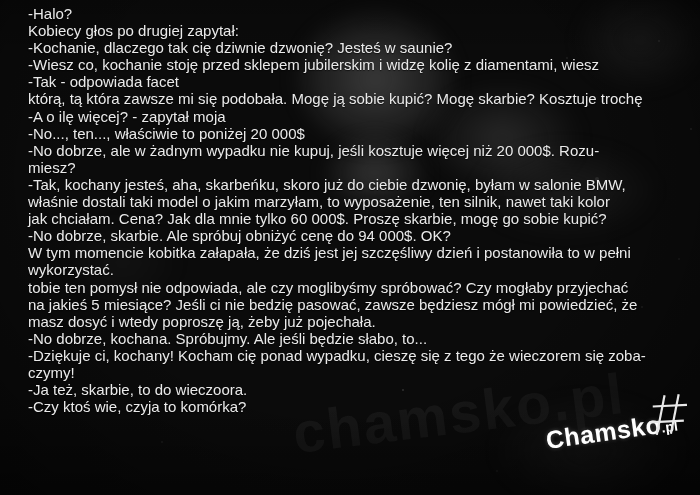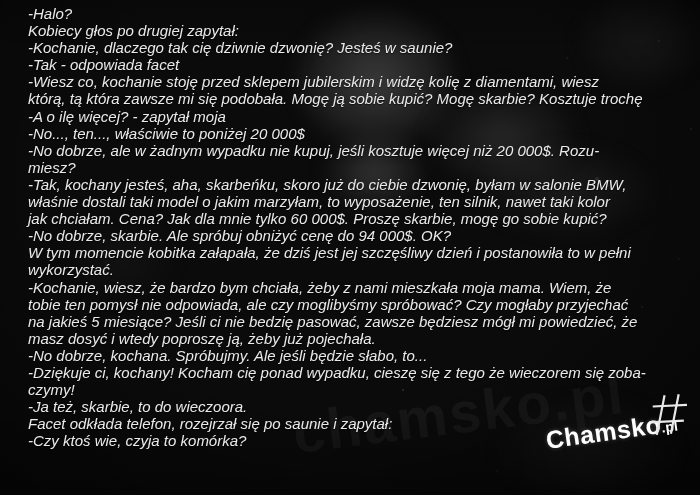--- a/index.html
+++ b/index.html
@@ -48,21 +48,21 @@
     font-size:57px;font-weight:bold;letter-spacing:2px;white-space:nowrap;
     color:rgba(255,255,255,.05);transform:rotate(-7deg);}
   .vignette{position:absolute;inset:0;pointer-events:none;
     background:
       radial-gradient(ellipse at 48% 36%, rgba(0,0,0,0) 50%, rgba(0,0,0,.50) 96%),
       linear-gradient(to bottom, rgba(0,0,0,.18), rgba(0,0,0,0) 12%, rgba(0,0,0,0) 82%, rgba(0,0,0,.30));}
   .joke{
     position:absolute;left:28px;top:5px;right:8px;
     color:#eaeaea;font-size:15px;line-height:17.1px;font-weight:400;
     text-shadow:0 1px 1px rgba(0,0,0,.6);}
-  .joke-line{min-height:17.1px;font-style:italic;}
+  .joke-line{min-height:17.1px;}
   .logo{
     position:absolute;left:546px;top:426px;white-space:nowrap;
     transform:rotate(-8deg);transform-origin:left center;color:#fff;}
   .logo-brand{font-size:25px;font-weight:bold;letter-spacing:.5px;
     text-shadow:0 0 4px rgba(255,255,255,.25);}
   .logo-tld{font-size:14px;font-weight:bold;}
   .logo-hash{position:absolute;left:106px;top:-16px;transform:rotate(12deg);}
 </style>
 </head>
 <body>
@@ -79,42 +79,40 @@
   <div class="speckles"></div>
 
   <div class="faint-watermark">chamsko.pl</div>
 
   <div class="vignette"></div>
 
   <div class="joke">
       <div class="joke-line">-Halo?</div>
       <div class="joke-line">Kobiecy głos po drugiej zapytał:</div>
       <div class="joke-line">-Kochanie, dlaczego tak cię dziwnie dzwonię? Jesteś w saunie?</div>
+      <div class="joke-line">-Wiesz co, kochanie stoję przed sklepem jubilerskim i widzę kolię z diamentami, wiesz</div>
       <div class="joke-line">-Tak - odpowiada facet</div>
-      <div class="joke-line">-Wiesz co, kochanie stoję przed sklepem jubilerskim i widzę kolię z diamentami, wiesz</div>
       <div class="joke-line">którą, tą która zawsze mi się podobała. Mogę ją sobie kupić? Mogę skarbie? Kosztuje trochę</div>
       <div class="joke-line">-A o ilę więcej? - zapytał moja</div>
       <div class="joke-line">-No..., ten..., właściwie to poniżej 20 000$</div>
       <div class="joke-line">-No dobrze, ale w żadnym wypadku nie kupuj, jeśli kosztuje więcej niż 20 000$. Rozu-</div>
       <div class="joke-line">miesz?</div>
       <div class="joke-line">-Tak, kochany jesteś, aha, skarbeńku, skoro już do ciebie dzwonię, byłam w salonie BMW,</div>
       <div class="joke-line">właśnie dostali taki model o jakim marzyłam, to wyposażenie, ten silnik, nawet taki kolor</div>
       <div class="joke-line">jak chciałam. Cena? Jak dla mnie tylko 60 000$. Proszę skarbie, mogę go sobie kupić?</div>
       <div class="joke-line">-No dobrze, skarbie. Ale spróbuj obniżyć cenę do 94 000$. OK?</div>
       <div class="joke-line">W tym momencie kobitka załapała, że dziś jest jej szczęśliwy dzień i postanowiła to w pełni</div>
       <div class="joke-line">wykorzystać.</div>
-      <div class="joke-line">-Kochanie, wiesz, że bardzo bym chciała, żeby z nami mieszkała moja mama. Wiem, że</div>
       <div class="joke-line">tobie ten pomysł nie odpowiada, ale czy moglibyśmy spróbować? Czy mogłaby przyjechać</div>
       <div class="joke-line">na jakieś 5 miesiące? Jeśli ci nie bedzię pasować, zawsze będziesz mógł mi powiedzieć, że</div>
       <div class="joke-line">masz dosyć i wtedy poproszę ją, żeby już pojechała.</div>
       <div class="joke-line">-No dobrze, kochana. Spróbujmy. Ale jeśli będzie słabo, to...</div>
       <div class="joke-line">-Dziękuje ci, kochany! Kocham cię ponad wypadku, cieszę się z tego że wieczorem się zoba-</div>
       <div class="joke-line">czymy!</div>
       <div class="joke-line">-Ja też, skarbie, to do wieczoora.</div>
-      <div class="joke-line">Facet odkłada telefon, rozejrzał się po saunie i zapytał:</div>
       <div class="joke-line">-Czy ktoś wie, czyja to komórka?</div>
     </div>
 
   <div class="logo">
     <span class="logo-brand">Chamsko</span><span class="logo-tld">.pl</span>
     <span class="logo-hash">
       <svg width="38" height="46" viewBox="0 0 38 46" fill="none">
         <line x1="13" y1="3" x2="8" y2="43" stroke="#e8e8e8" stroke-width="2.2"></line>
         <line x1="27" y1="1" x2="22" y2="41" stroke="#e8e8e8" stroke-width="2.2"></line>
         <line x1="2" y1="15" x2="36" y2="11" stroke="#e8e8e8" stroke-width="2.2"></line>

